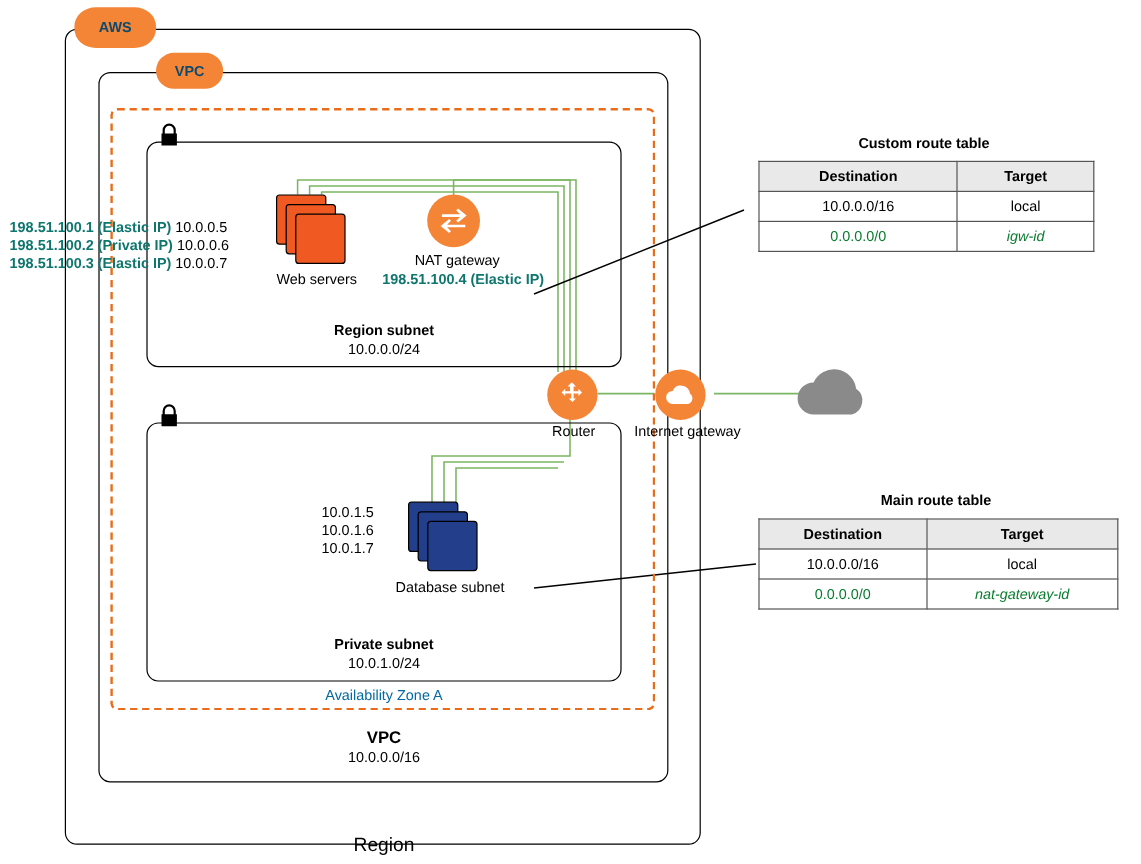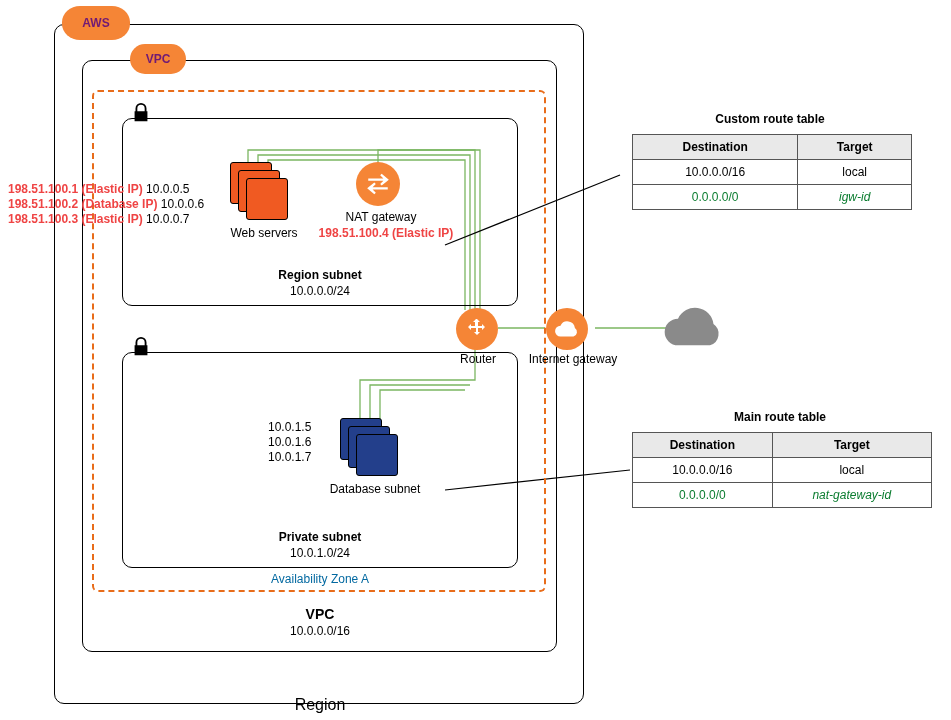--- a/index.html
+++ b/index.html
@@ -19,30 +19,30 @@
     border-radius: 10px;
   }
   .az-box {
     position: absolute;
     border: 2px dashed #e86c1a;
     border-radius: 6px;
   }
   .cloud-badge {
     position: absolute;
     background: #f58536;
-    color: #701a75;
+    color: #0c4a6e;
     font-weight: bold;
     display: flex;
     align-items: center;
     justify-content: center;
   }
   .lock-icon svg { width: 22px; height: 22px; }
   .label { position: absolute; text-align: center; }
   .green { color: #0a7c2f; }
-  .green-bold { color: #ef4444; font-weight: bold; }
+  .green-bold { color: #0f766e; font-weight: bold; }
   .orange { color: #0369a1; }
   .bold { font-weight: bold; }
   .stack {
     position: absolute;
   }
   .stack .srv {
     position: absolute;
     width: 42px; height: 42px;
     border-radius: 3px;
     border: 1px solid #000;
@@ -144,21 +144,21 @@
     </svg>
 </div>
 <div class="label" style="left:336px; top:210px; width:90px;">NAT gateway</div>
 <div class="label green-bold" style="left:296px; top:226px; width:180px;">198.51.100.4 (Elastic IP)</div>
 
 <div class="label bold" style="left:240px; top:268px; width:160px;">Region subnet</div>
 <div class="label" style="left:240px; top:284px; width:160px;">10.0.0.0/24</div>
 
 <div style="position:absolute; left:8px; top:182px; line-height:15px;">
   <div><span class="green-bold">198.51.100.1 (Elastic IP)</span> <span>10.0.0.5</span></div>
-  <div><span class="green-bold">198.51.100.2 (Database IP)</span> <span>10.0.0.6</span></div>
+  <div><span class="green-bold">198.51.100.2 (Private IP)</span> <span>10.0.0.6</span></div>
   <div><span class="green-bold">198.51.100.3 (Elastic IP)</span> <span>10.0.0.7</span></div>
 </div>
 
 <div class="stack" style="left:340px; top:418px; width:60px; height:60px;">
   <div class="srv blue" style="left:0; top:0;"></div>
   <div class="srv blue" style="left:8px; top:8px;"></div>
   <div class="srv blue" style="left:16px; top:16px;"></div>
 </div>
 <div class="label" style="left:310px; top:482px; width:130px;">Database subnet</div>
 

